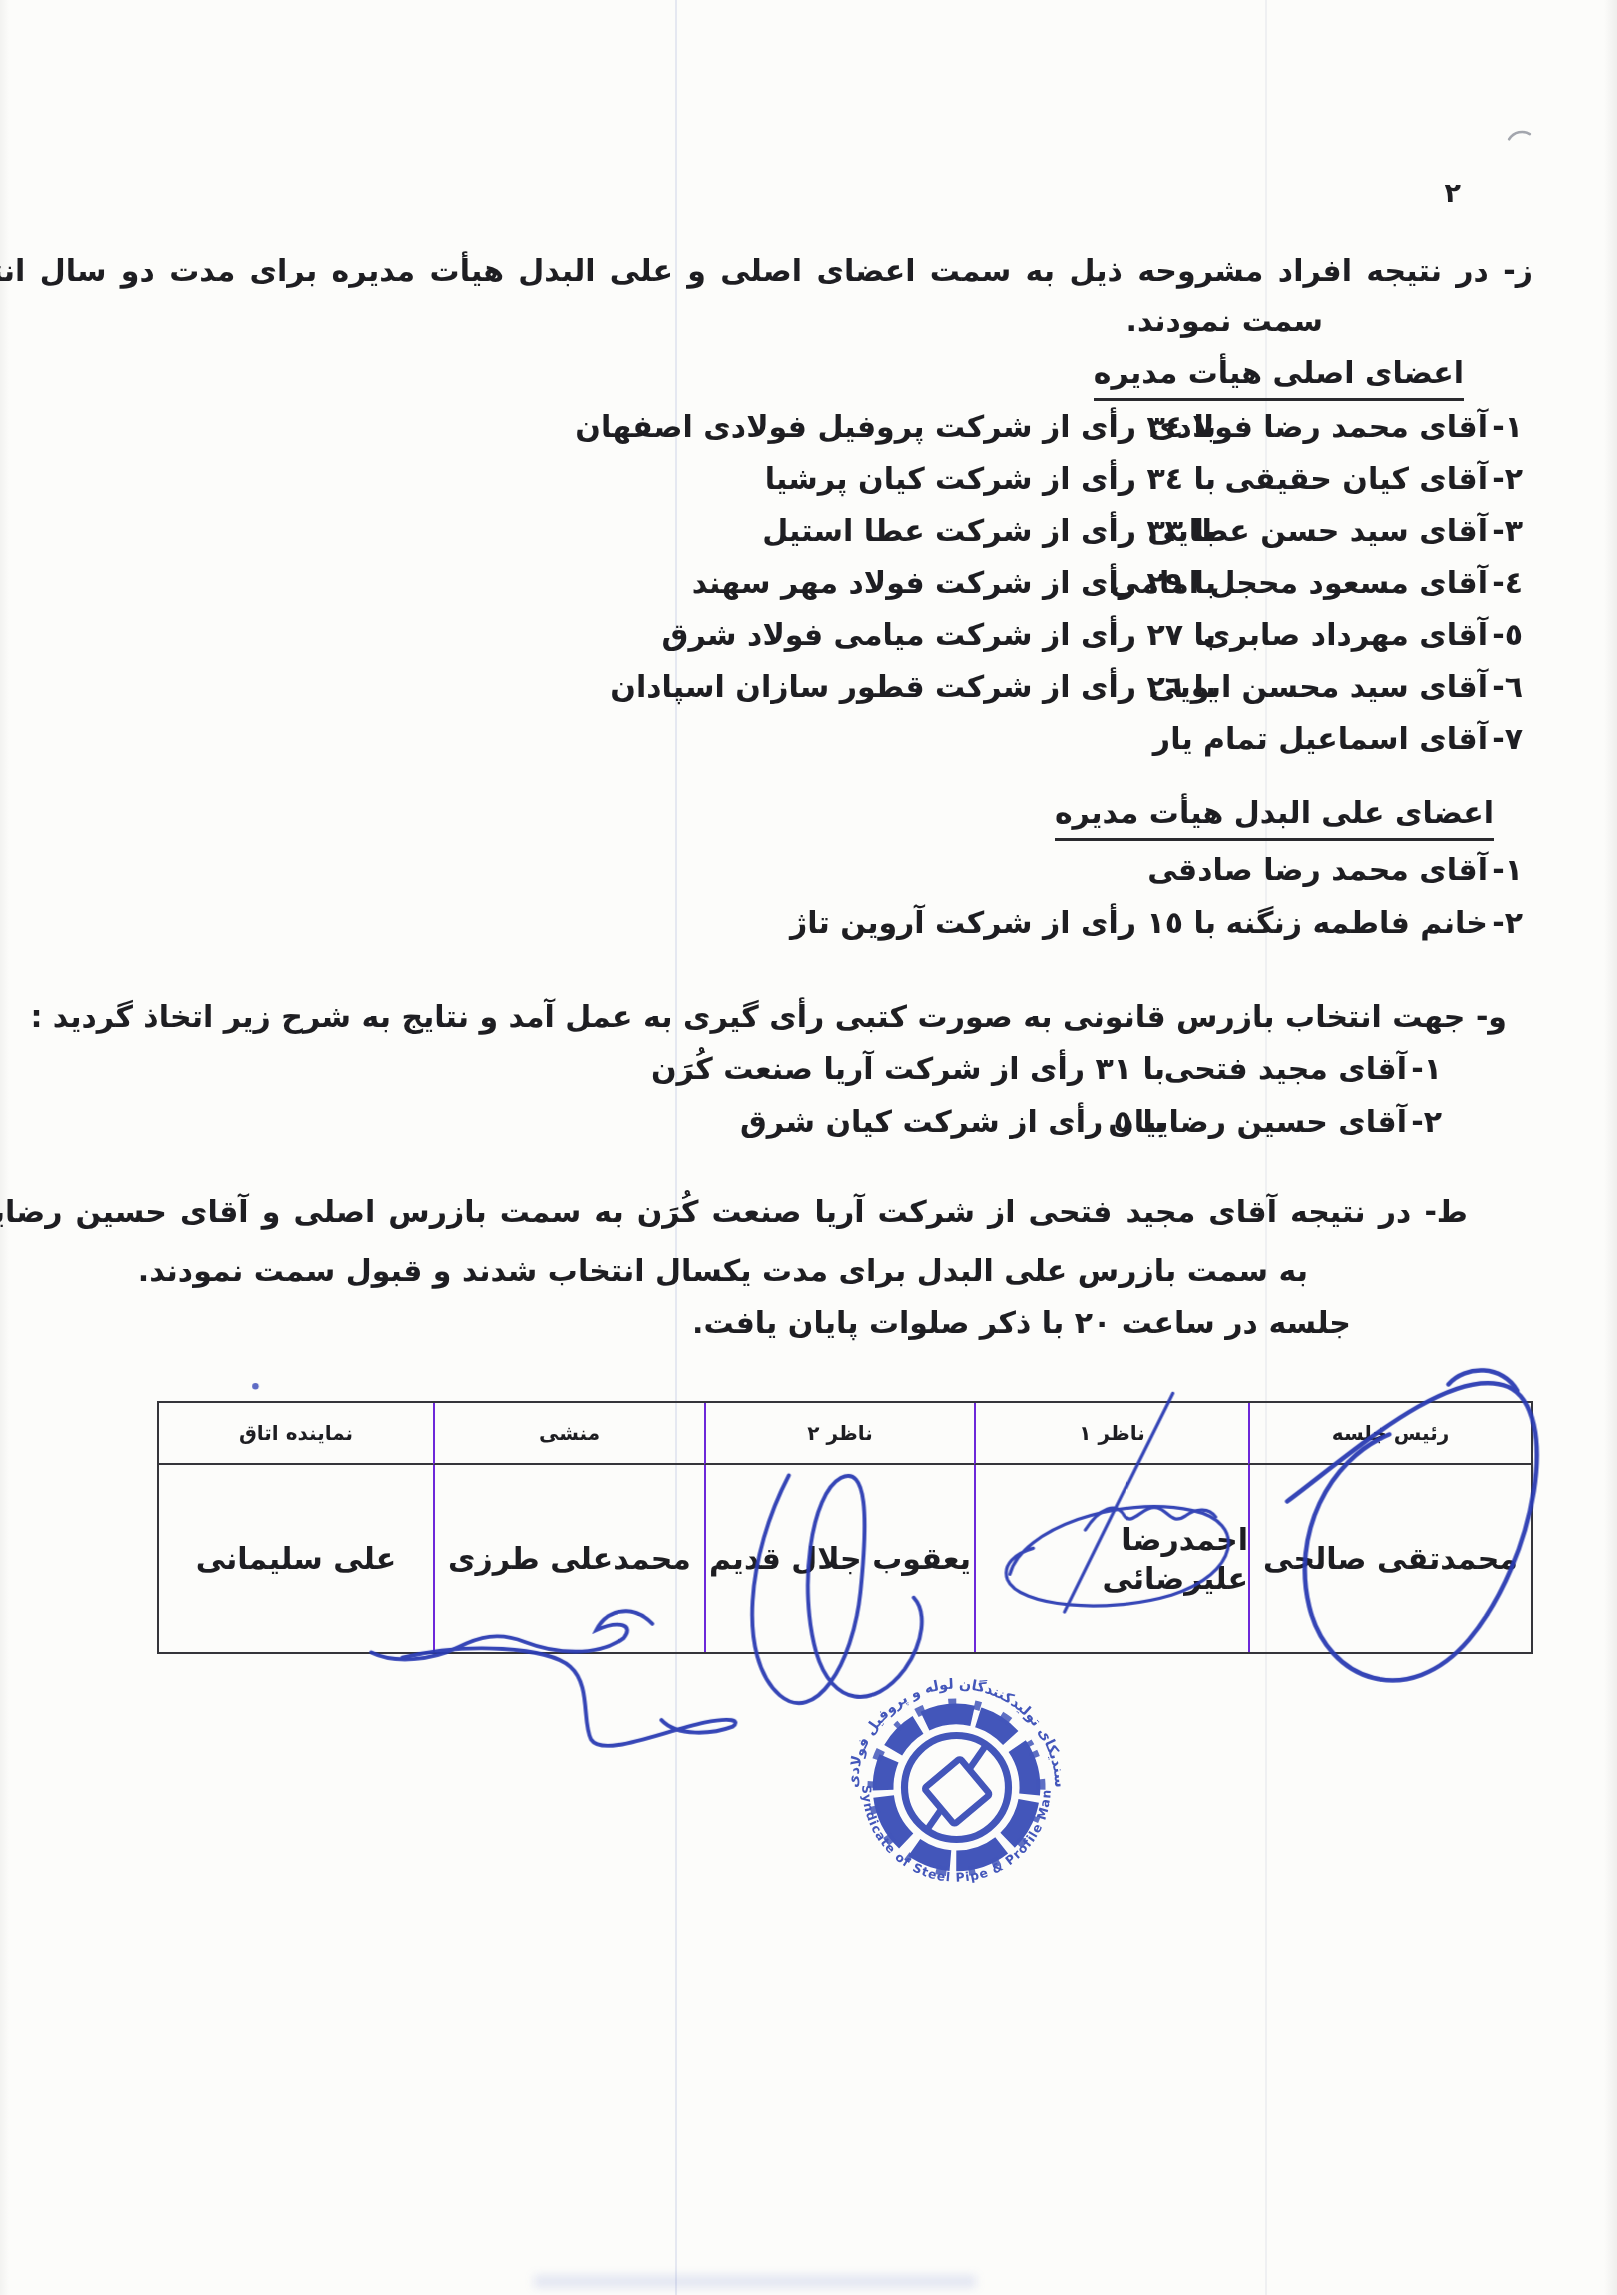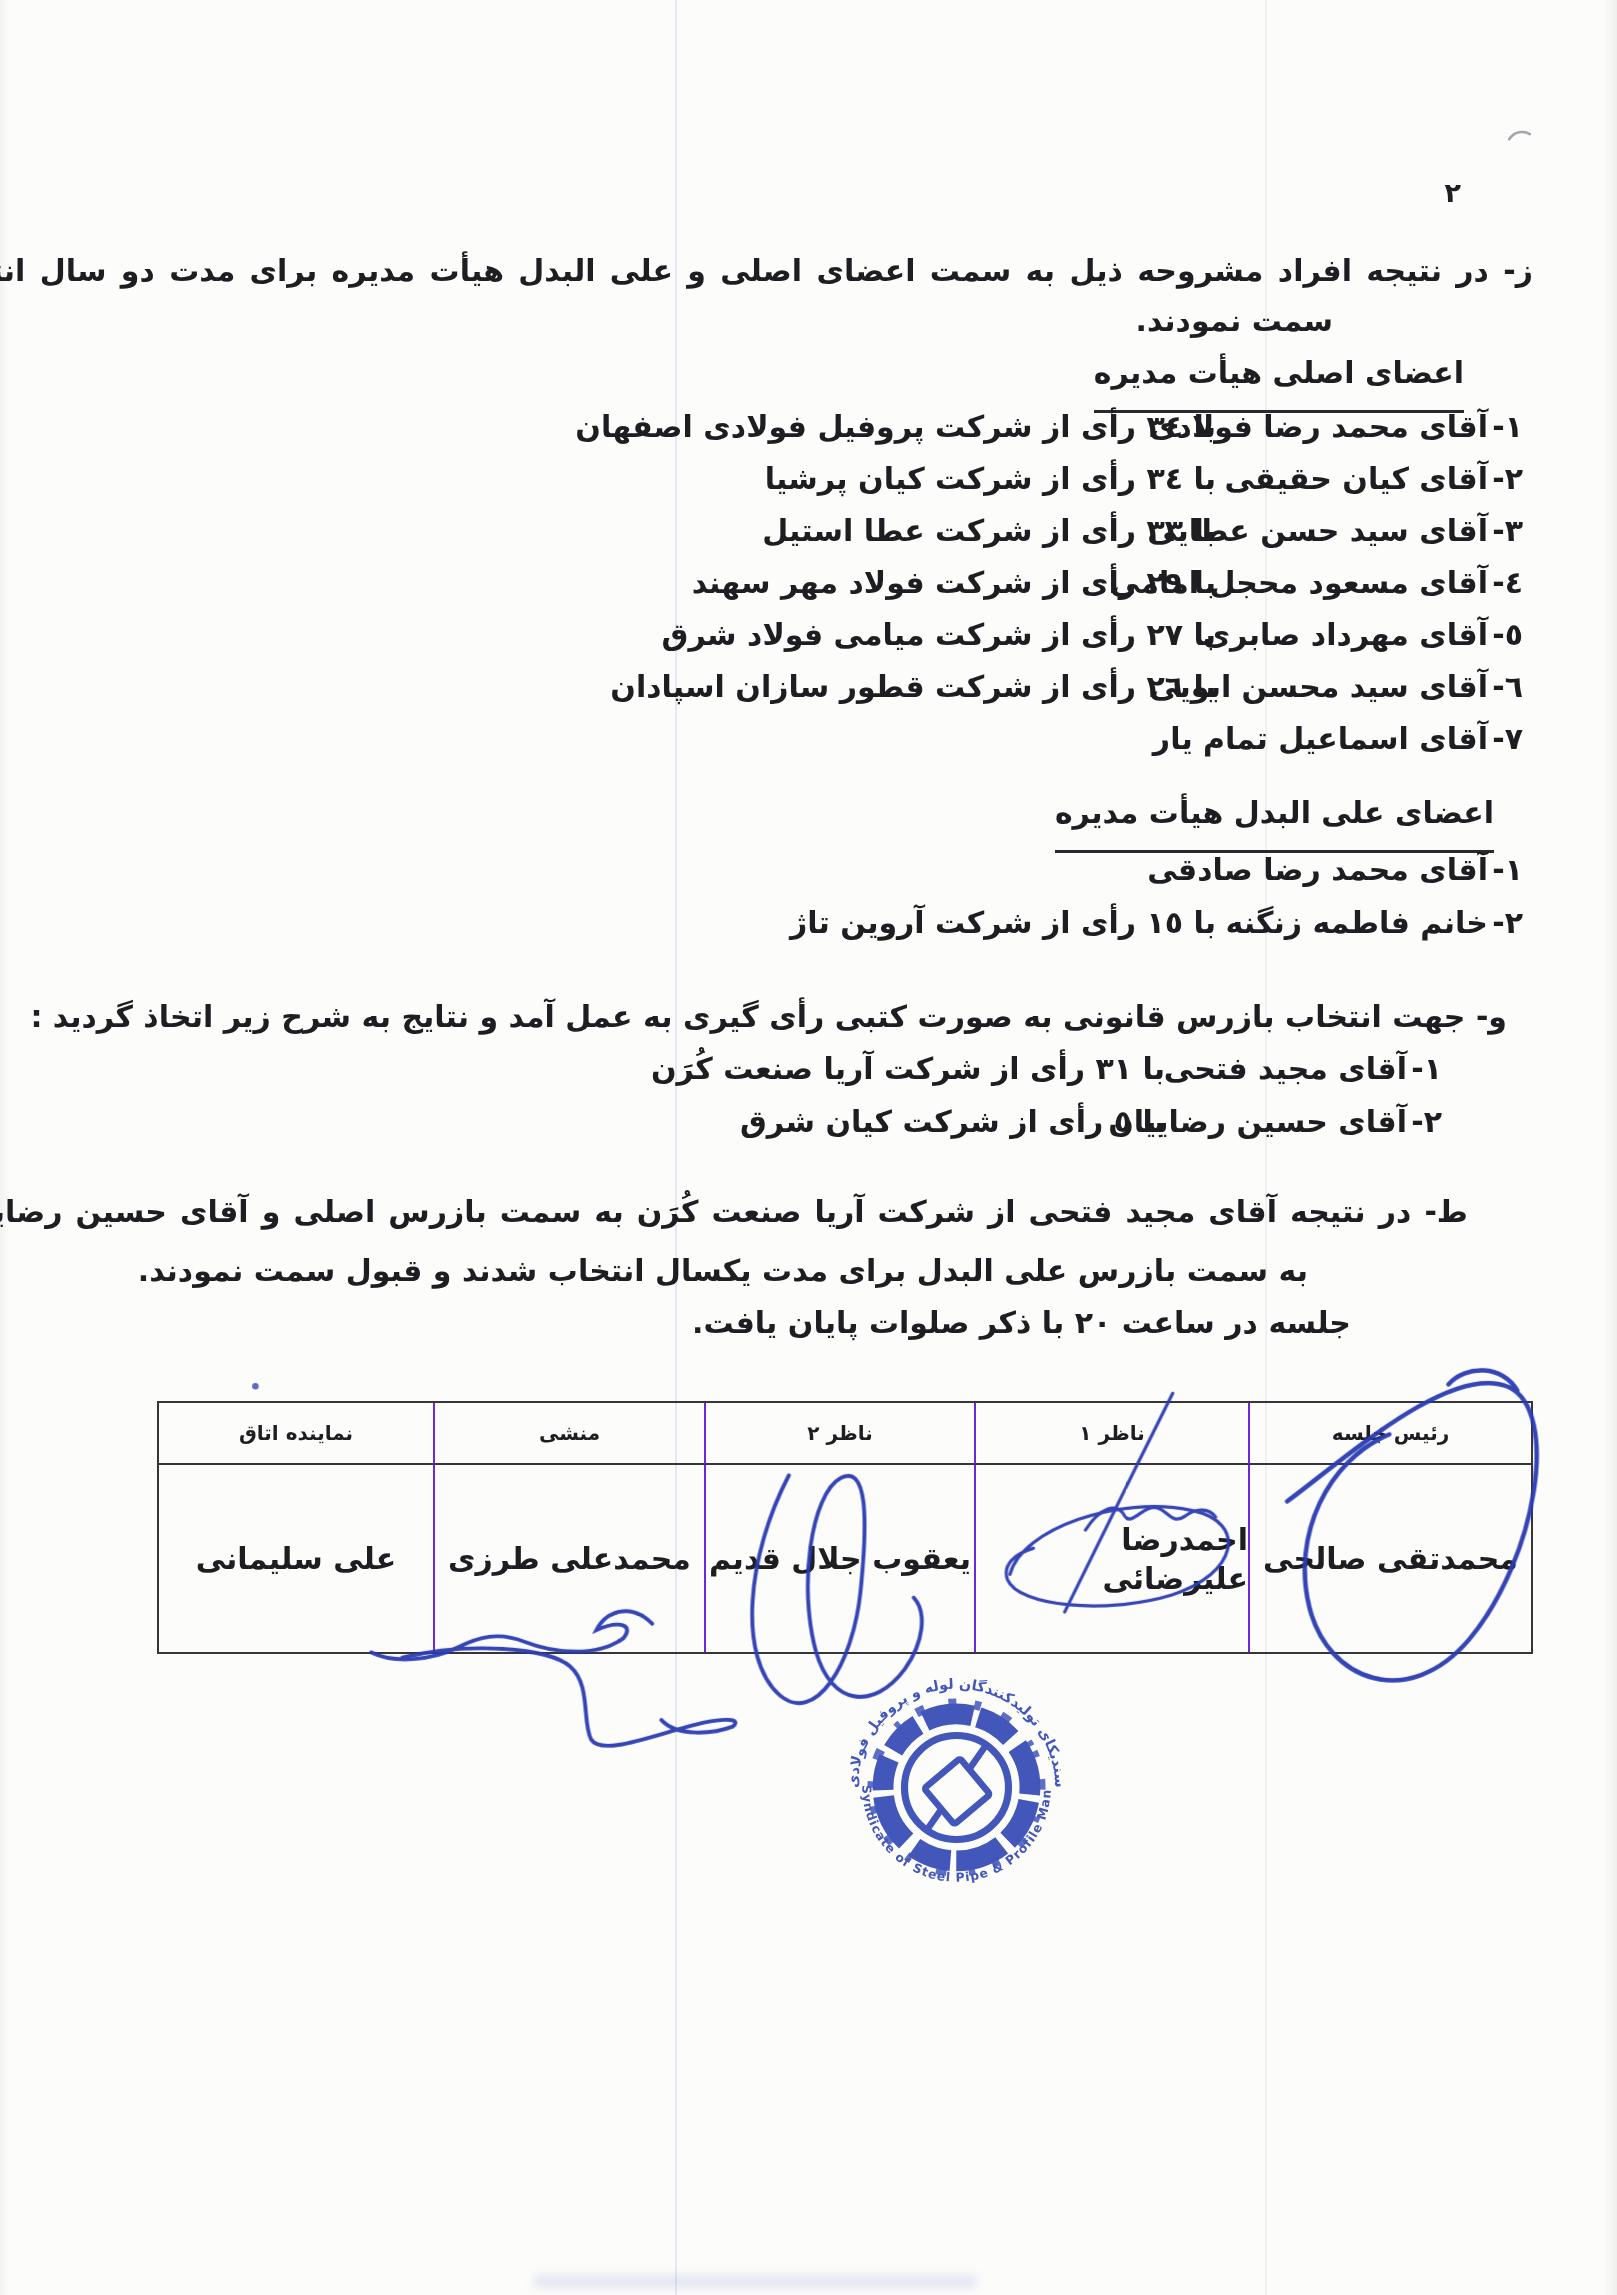--- a/index.html
+++ b/index.html
@@ -9,21 +9,21 @@
     font-family:"DejaVu Sans",sans-serif;
     color:#1e1e22;font-weight:700;
     direction:rtl;
   }
   .abs{position:absolute;white-space:nowrap;}
   .t46{font-size:30px;line-height:39px;}
   .t44{font-size:20px;}
   .t42{font-size:27px;}
   .crease{position:absolute;top:0;height:100%;width:2px;pointer-events:none;}
   .edge-shade{position:absolute;top:0;height:100%;pointer-events:none;}
-  .heading{border-bottom:3.3px solid #2a2a2e;padding-bottom:18px;}
+  .heading{border-bottom:3.3px solid #2a2a2e;padding-bottom:6px;}
   .row{display:flex;align-items:baseline;}
   .row .num{width:35px;display:inline-block;}
   .row .name{width:272px;display:inline-block;}
   .insp .name{width:242px;}
   .sigtable{
     position:absolute;left:157px;top:1401px;width:1376px;
     display:grid;grid-template-columns:283px 274px 270px 271px 274px;
     grid-template-rows:62px 187px;
     border:2px solid #35353a;box-sizing:border-box;direction:rtl;
   }
@@ -48,21 +48,21 @@
   <div class="edge-shade" style="right:0;width:14.3px;background:linear-gradient(to left,rgba(0,0,0,0.06),rgba(0,0,0,0));"></div>
   <div class="edge-shade" style="left:0;width:9px;background:linear-gradient(to right,rgba(0,0,0,0.04),rgba(0,0,0,0));"></div>
   <div class="smudge"></div>
 
   <div class="abs t42" style="right:157px;top:177px;">٢</div>
   <svg class="abs" style="right:83px;top:125px;" width="31" height="23.4" viewBox="0 0 48 36">
     <path d="M8,22 C16,10 30,8 40,14" stroke="rgba(90,95,110,0.55)" stroke-width="4" fill="none" stroke-linecap="round"></path>
   </svg>
 
   <div class="abs t46" style="right:85px;top:251px;word-spacing:3.9px;">ز- در نتيجه افراد مشروحه ذيل به سمت اعضای اصلی و علی البدل هيأت مديره برای مدت دو سال انتخاب شدند و قبول</div>
-  <div class="abs t46" style="right:285px;top:301px;text-align:right;">سمت نمودند.</div>
+  <div class="abs t46" style="right:295px;top:301px;text-align:right;">سمت نمودند.</div>
 
   <div class="abs t46 heading" style="right:154px;top:353px;">اعضای اصلی هيأت مديره</div>
 
   <div class="abs t46 row" style="right:95px;top:407px;">
     <span class="num">١-</span>
     <span class="name">آقای محمد رضا فولادی</span>
     <span class="votes">با ٣٤ رأی از شرکت پروفيل فولادی اصفهان</span>
   </div>
   <div class="abs t46 row" style="right:95px;top:459px;">
     <span class="num">٢-</span>

